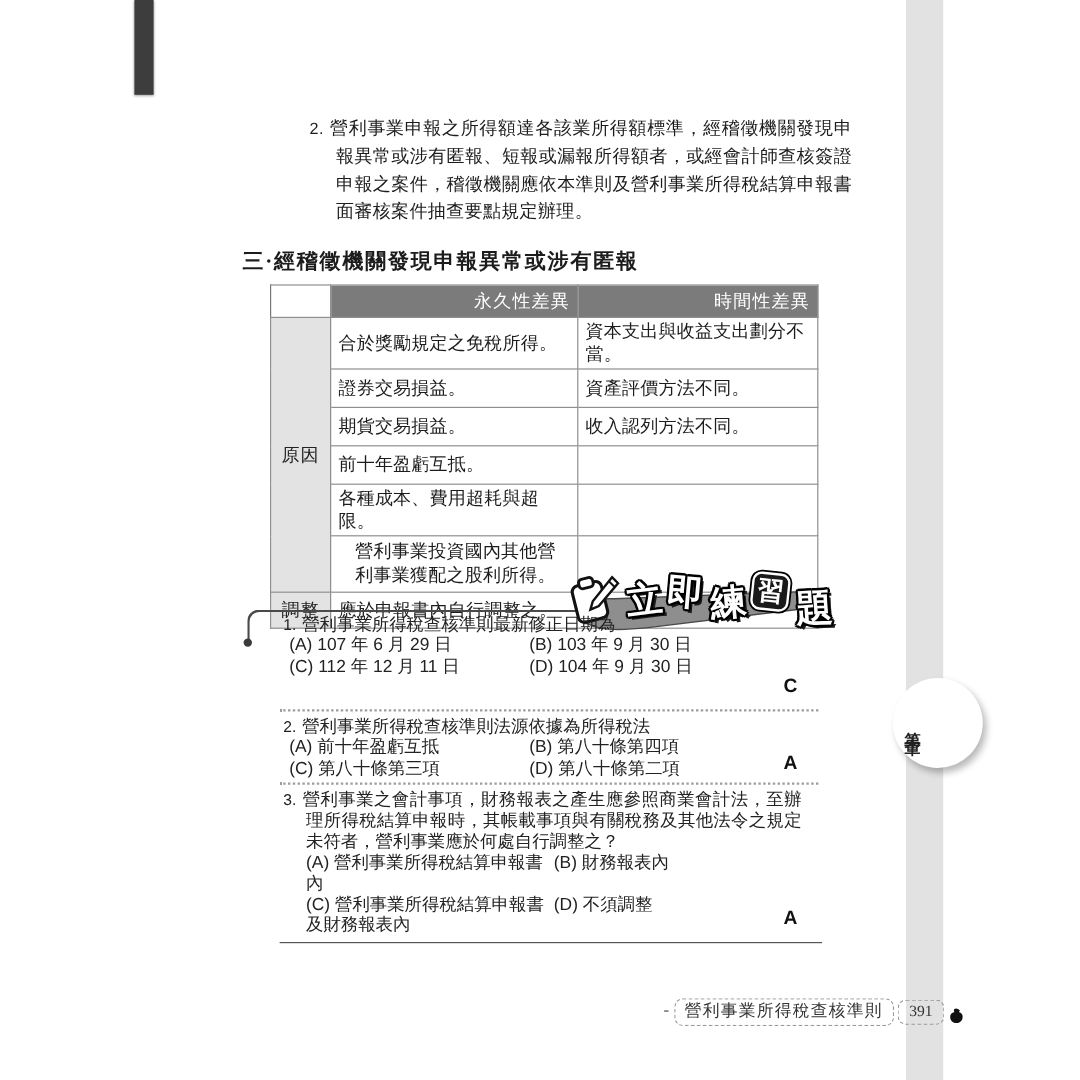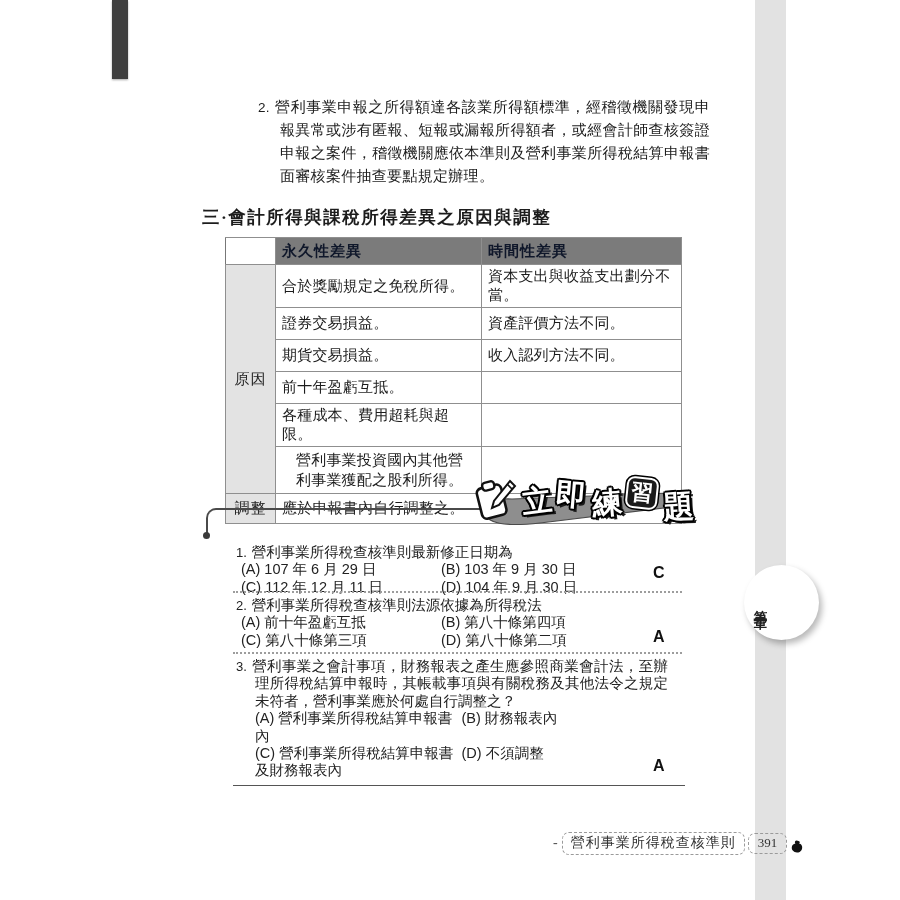--- a/index.html
+++ b/index.html
@@ -27,21 +27,21 @@
                letter-spacing:1.5px;}
 
   
   .diff-table{position:absolute;left:225px;top:237px;width:456px;border-collapse:collapse;
               font-size:15px;table-layout:fixed;}
   .diff-table th,.diff-table td{border:1px solid #8f8f8f;padding:2px 6px;vertical-align:middle;}
   .diff-table{border:1.5px solid #777;}
   .diff-table col.c0{width:50px;}
   .diff-table col.c1{width:206px;}
   .diff-table col.c2{width:200px;}
-  .diff-table thead th{background:#7b7b7b;color:#0f172a;font-weight:bold;text-align:left;
+  .diff-table thead th{background:#7b7b7b;color:#ffffff;font-weight:normal;text-align:right;
                        height:22px;border-left:1px solid #fff;letter-spacing:1px;}
   .diff-table thead th.corner{background:#fff;border:1px solid #8f8f8f;border-left:1.5px solid #777;}
   .diff-table tbody td{height:27px;letter-spacing:.2px;}
   .diff-table .rowlabel{background:#e3e3e3;font-weight:normal;text-align:center;
                         letter-spacing:1px;color:#222;margin-left:31px;}
   .diff-table tr.tall td{height:42px;line-height:20px;padding-left:20px;}
   .diff-table tr.adjust th,.diff-table tr.adjust td{height:25px;border-top:1.5px solid #777;}
 
   
   .connector-line{position:absolute;left:206px;top:508px;width:272px;height:26px;
@@ -91,21 +91,21 @@
 
 <div class="page">
 
   <div class="black-bar"></div>
   <div class="right-strip"></div>
   <div class="chapter-bump"></div>
   <div class="chapter-label">第十章</div>
 
   <div class="para"><span class="num">2.</span><span>營利事業申報之所得額達各該業所得額標準，經稽徵機關發現申報異常或涉有匿報、短報或漏報所得額者，或經會計師查核簽證申報之案件，稽徵機關應依本準則及營利事業所得稅結算申報書面審核案件抽查要點規定辦理。</span></div>
 
-  <div class="sec-heading">三·會計所得與課稅所得差異之原因與調整</div>
+  <div class="sec-heading">三·經稽徵機關發現申報異常或涉有匿報</div>
 
   <table class="diff-table">
     <colgroup>
         <col class="c0">
         <col class="c1">
         <col class="c2">
       </colgroup>
     <thead>
       <tr>
         <th class="corner"></th>
@@ -162,21 +162,21 @@
     </svg>
     <span class="ch ch1">立</span>
     <span class="ch ch2">即</span>
     <span class="ch ch3">練</span>
     <span class="ch ch4">習</span>
     <span class="ch ch5">題</span>
   </div>
 
   <div class="questions">
 
-    <div class="q" style="left:236px;top:544px;">
+    <div class="q" style="left:236px;top:512px;">
       <div class="q-stem"><span class="q-num">1.</span><span>營利事業所得稅查核準則最新修正日期為</span></div>
       <div class="opt-grid2">
         <span>(A) 107 年 6 月 29 日</span>
         <span>(B) 103 年 9 月 30 日</span>
         <span>(C) 112 年 12 月 11 日</span>
         <span>(D) 104 年 9 月 30 日</span>
       </div>
     </div>
     <div class="answer" style="left:653px;top:564px;">C</div>
     <div class="dotted-sep" style="top:591px;"></div>

